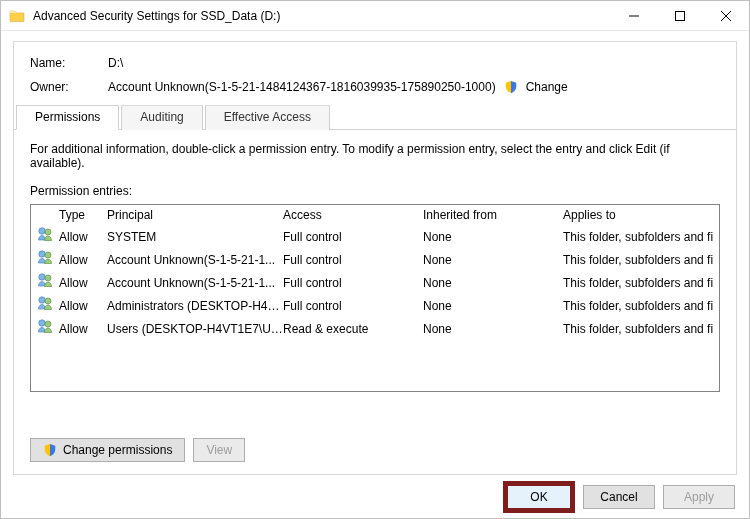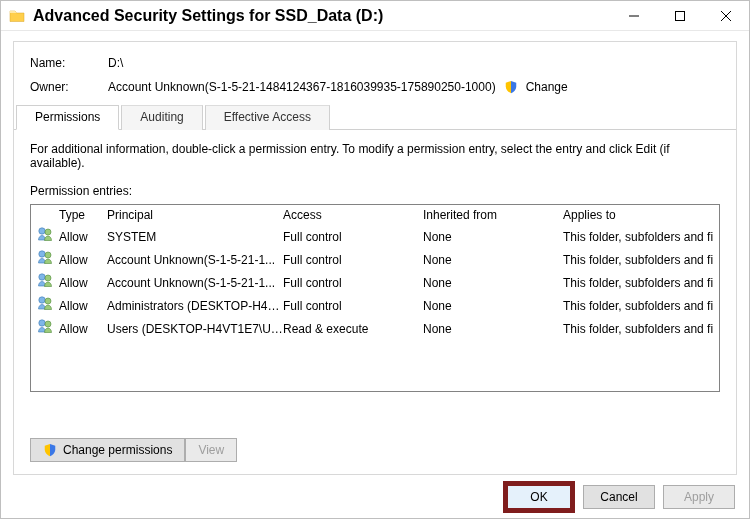--- a/index.html
+++ b/index.html
@@ -15,21 +15,21 @@
     border: 1px solid #bfbfbf;
   }
   
   .titlebar {
     height: 30px;
     display: flex;
     align-items: center;
     border-bottom: 1px solid #e8e8e8;
   }
   .titlebar .app-icon { width: 16px; height: 16px; margin: 0 8px 0 8px; display:inline-block; }
-  .titlebar .title { flex: 0 0 auto; font-size: 16px; font-weight: bold; }
+  .titlebar .title { flex: 0 0 auto; font-size: 12px; }
   .spacer { flex: 1 1 auto; }
   .winbtn {
     width: 46px; height: 30px;
     display:flex; align-items:center; justify-content:center;
     color:#000;
   }
   .winbtn svg { width:10px; height:10px; }
   .close-btn svg { width:10px; height:10px; }
   
   .panel {
@@ -81,21 +81,21 @@
   .table-head { padding-top:3px; padding-bottom:3px; }
   .col-icon  { width: 22px; flex:0 0 22px; }
   .col-type  { width: 48px;  flex:0 0 48px; }
   .col-principal { width: 176px; flex:0 0 176px; white-space:nowrap; overflow:hidden; text-overflow:ellipsis; }
   .col-access    { width: 140px; flex:0 0 140px; }
   .col-inherited { width: 140px; flex:0 0 140px; }
   .col-applies   { flex:1 1 auto; white-space:nowrap; overflow:hidden; }
   .row { padding-top:1px; padding-bottom:1px; line-height:18px;align-items:center; }
   .row .principal-icon { width:16px; height:16px; display:inline-block; }
   
-  .panel-btns { position:absolute; left:16px; bottom:12px; display:flex; gap:0; }
+  .panel-btns { position:absolute; left:16px; bottom:12px; display:flex; gap:8px; }
   .btn {
     border:1px solid #adadad;
     background:#e1e1e1;
     padding: 4px 12px;
     font: inherit;
     cursor:pointer;
   }
   .btn.disabled { color:#9e9e9e; background:#eaeaea; cursor:default; }
   .btn.has-shield { display:flex; align-items:center; }
   .btn .shield-icon { margin-left:0; margin-right:6px; }

